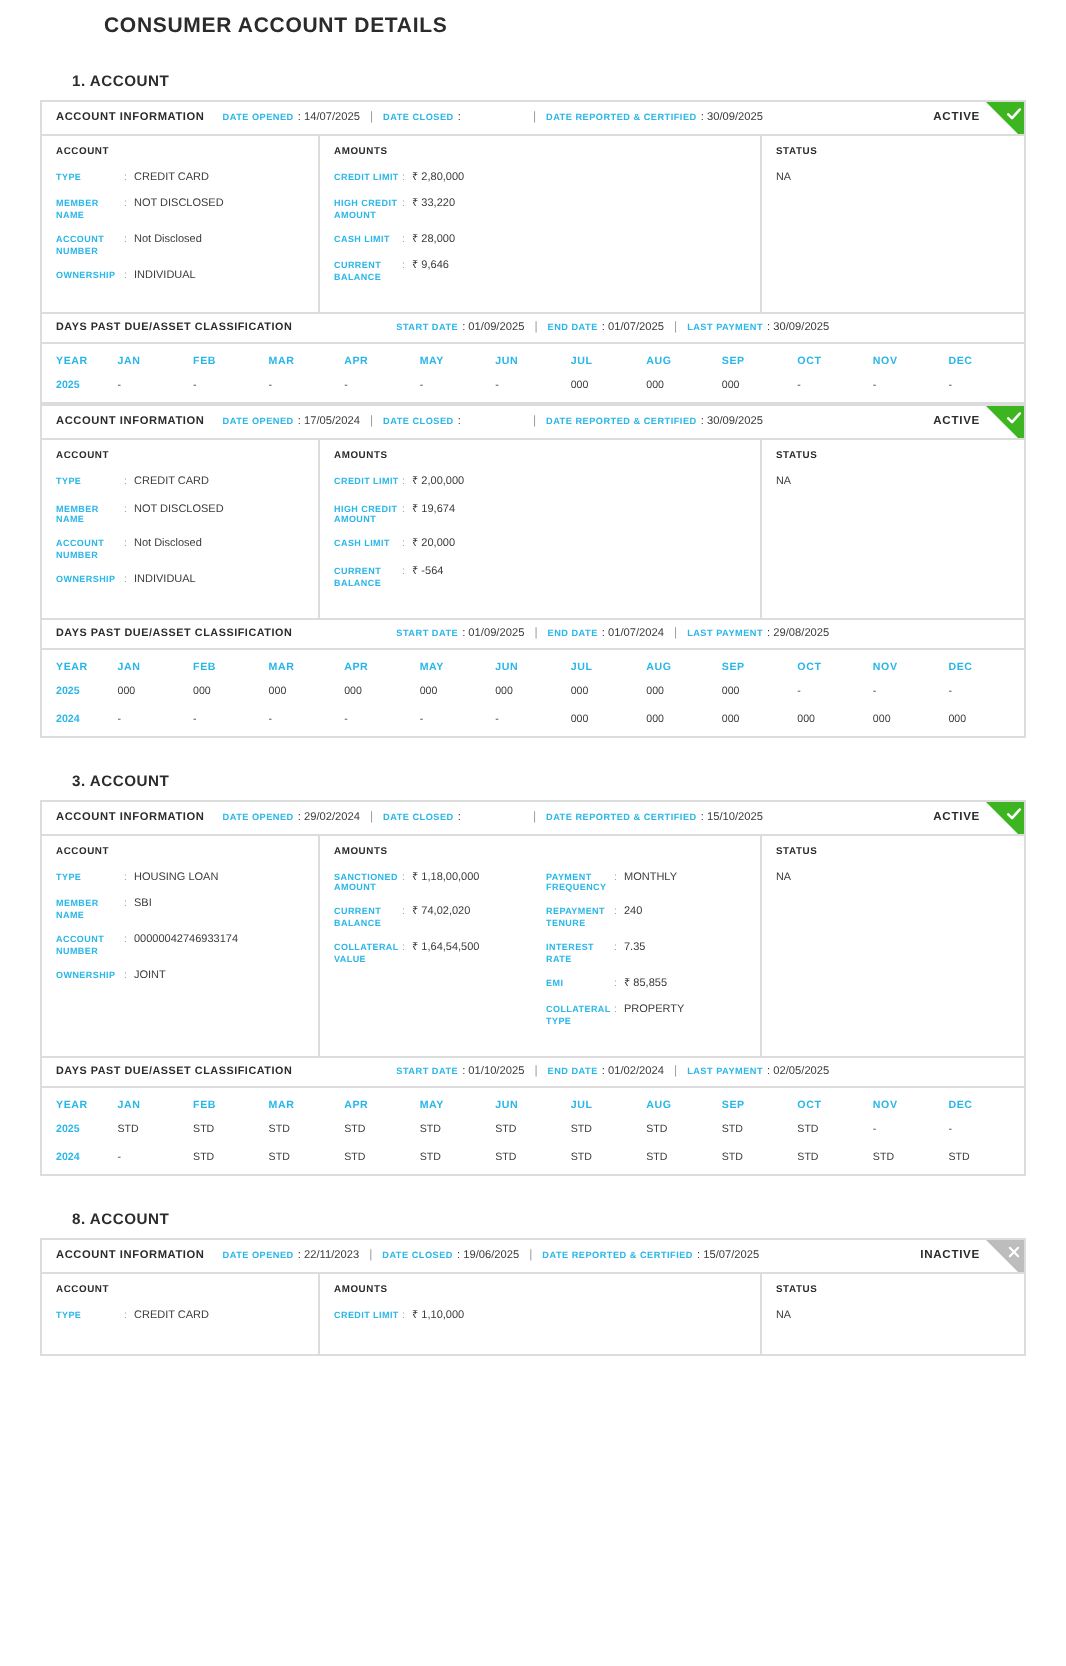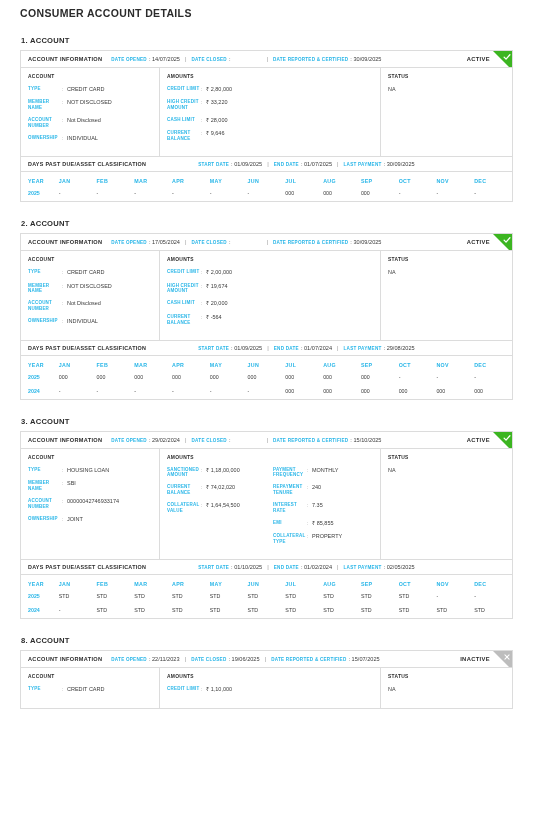--- a/index.html
+++ b/index.html
@@ -11,28 +11,29 @@
     -webkit-font-smoothing: antialiased;
   }
   body { padding: 0 20px 10px 20px; }
 
   .page-title {
     font-size: 10.5px;
     font-weight: bold;
     letter-spacing: .35px;
     color: #2b2b2b;
     padding: 7px 0 0 0;
+    margin-left: 32px;
   }
 
   .acct-title {
     font-size: 7.6px;
     font-weight: bold;
     color: #2b2b2b;
     letter-spacing: .25px;
-    margin: 17px 0 5px 1px;
+    margin: 17px 0 5px 16px;
   }
 
   
   .card {
     border: 1px solid #dcdcdc;
     background: #fff;
     position: relative;
   }
 
   
@@ -323,21 +324,20 @@
               <td>000</td>
               <td class="dash">-</td>
               <td class="dash">-</td>
               <td class="dash">-</td>
             </tr>
           </tbody>
         </table>
       </div>
     </div>
     <div>
-      <div class="acct-title">2. ACCOUNT</div>
       <div class="card">
         <div class="card-head">
           <span class="head-title">ACCOUNT INFORMATION</span>
           <span style="width:9px"></span>
           <span class="head-field">
             <span class="fld-lbl">DATE OPENED</span>
             <span class="fld-val">: 17/05/2024</span>
           </span>
           <span class="sep">|</span>
           <span class="head-field">

